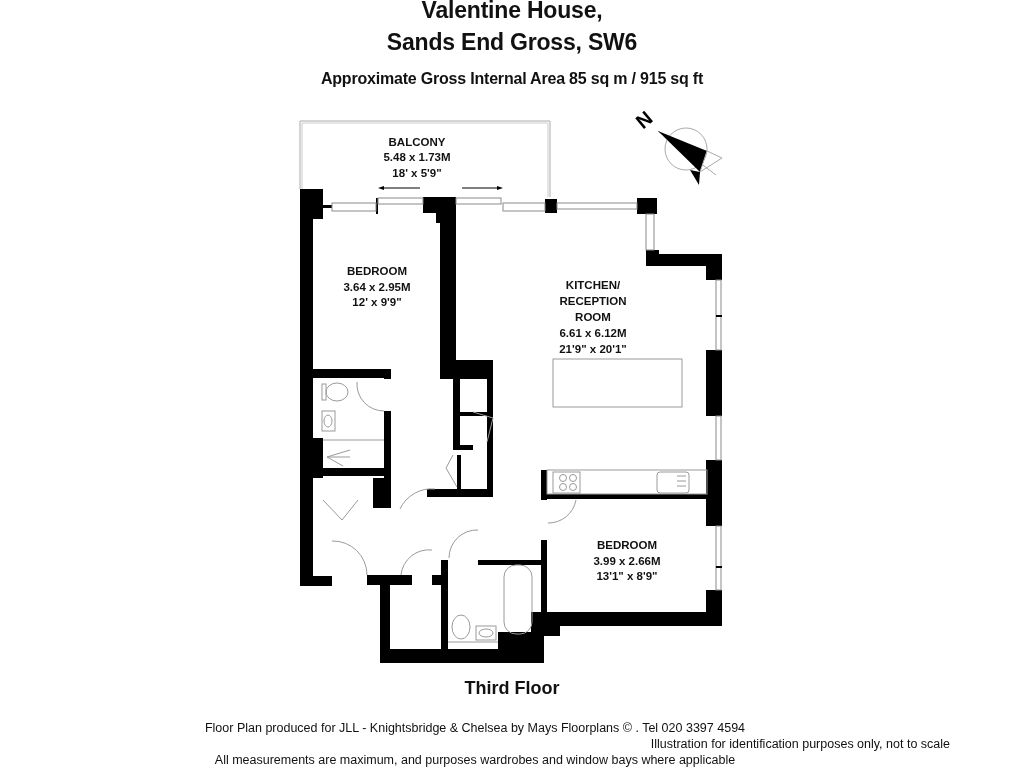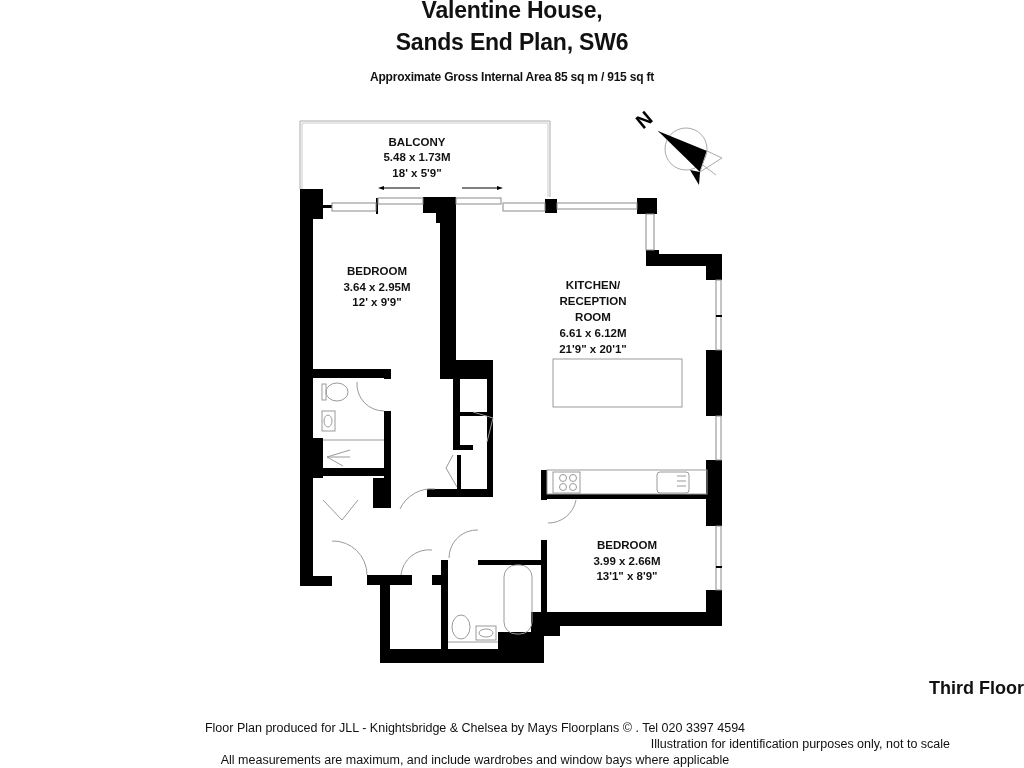--- a/index.html
+++ b/index.html
@@ -3,40 +3,40 @@
   <meta charset="utf-8">
   <style>
     html, body { margin: 0; padding: 0; background: #ffffff; }
     body { width: 1024px; height: 768px; position: relative; overflow: hidden;
            font-family: "Liberation Sans", sans-serif; color: #111; }
     .title { position: absolute; left: 0; width: 1024px; text-align: center;
              font-weight: bold; font-size: 23px; line-height: 28px; letter-spacing: -0.2px; }
     #t1 { top: -4px; }
     #t2 { top: 28px; }
     #area { position: absolute; top: 70px; left: 0; width: 1024px; text-align: center;
-            font-weight: bold; font-size: 12px; letter-spacing: -0.2px; }
+            font-weight: bold; font-size: 16px; letter-spacing: -0.2px; }
     #plan { position: absolute; left: 0; top: 0; }
     .lbl { font-family: "Liberation Sans", sans-serif; font-weight: bold; font-size: 11.5px;
            fill: #111; text-anchor: middle; }
-    #floor { position: absolute; top: 678px; left: 0; width: 1024px; text-align: right;
+    #floor { position: absolute; top: 678px; left: 0; width: 1024px; text-align: center;
              font-weight: bold; font-size: 18px; }
     .foot { position: absolute; left: 0; width: 950px; text-align: center; font-size: 12.5px;
             line-height: 16px; }
     #f1 { top: 720px; }
     #f2 { top: 736px; text-align: right; }
     #f3 { top: 752px; }
     .wall { fill: #000; }
     .thin { fill: none; stroke: #9a9a9a; stroke-width: 1; }
     .win { fill: #fff; stroke: #8a8a8a; stroke-width: 1; }
   </style>
 </head>
 <body>
 
 <div id="t1" class="title">Valentine House,</div>
-<div id="t2" class="title">Sands End Plan, SW6</div>
+<div id="t2" class="title">Sands End Gross, SW6</div>
 <div id="area">Approximate Gross Internal Area 85 sq m /  915 sq ft</div>
 
 <svg id="plan" width="1024" height="768" viewBox="0 0 1024 768">
 
   <g>
     <polyline class="thin" points="300,189 300,121 550,121 550,197" style="stroke:#aaa"></polyline>
     <polyline class="thin" points="302,189 302,123 548,123 548,197" style="stroke:#ccc"></polyline>
   </g>
 
   <g>
@@ -188,13 +188,13 @@
   <g>
     <text class="lbl" x="627" y="549">BEDROOM</text>
     <text class="lbl" x="627" y="565">3.99 x 2.66M</text>
     <text class="lbl" x="627" y="580">13'1" x 8'9"</text>
   </g>
 </svg>
 
 <div id="floor">Third Floor</div>
 <div id="f1" class="foot">Floor Plan produced for JLL - Knightsbridge &amp; Chelsea by Mays Floorplans  © . Tel 020 3397 4594</div>
 <div id="f2" class="foot">Illustration for identification purposes only, not to scale</div>
-<div id="f3" class="foot">All measurements are maximum, and include wardrobes and window bays where applicable</div>
+<div id="f3" class="foot">All measurements are maximum, and purposes wardrobes and window bays where applicable</div>
 
 </body></html>

